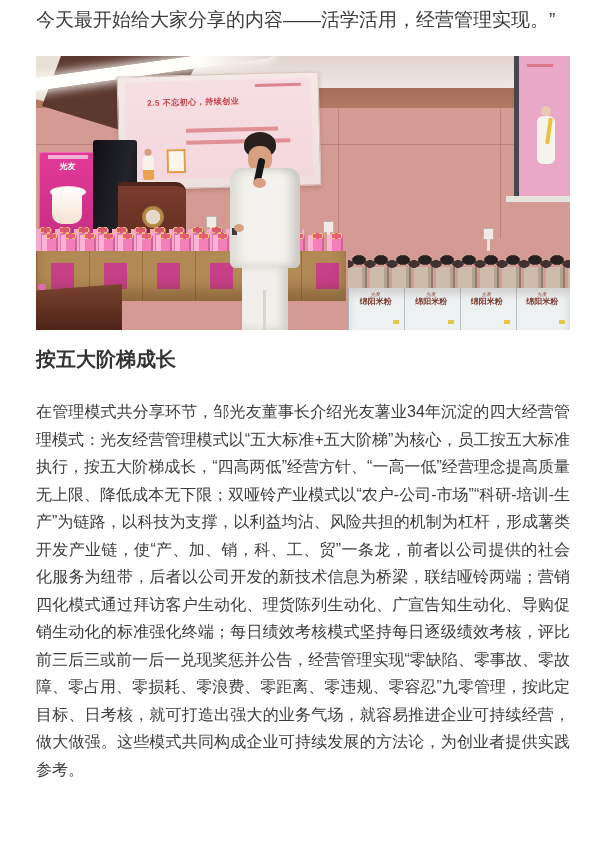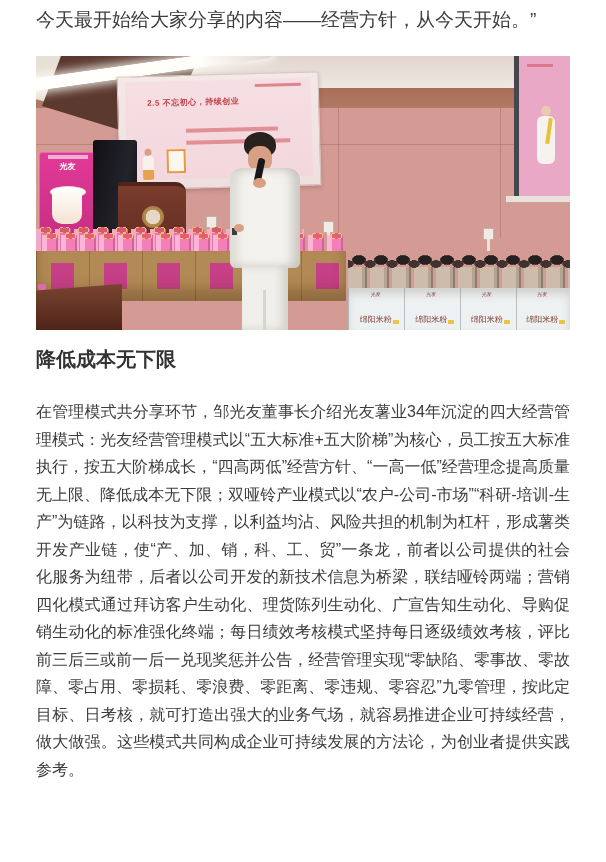--- a/index.html
+++ b/index.html
@@ -83,21 +83,21 @@
       radial-gradient(ellipse 9px 6px at 11px 7px,rgba(40,32,30,.85) 60%,rgba(0,0,0,0) 66%),
       repeating-linear-gradient(90deg,#cdbcab 0 14px,#b5a392 14px 17px,#8e7d6e 17px 19px,rgba(0,0,0,0) 19px 22px);
     background-size:22px 17px,22px 15px,22px 28px;
     background-position:0 0,11px 5px,0 15px;background-repeat:repeat-x;}
   .right-boxes{left:312px;top:232px;width:222px;height:42px;background-color:#eef1f2;
     background-image:repeating-linear-gradient(90deg,rgba(150,160,168,.6) 0 1px,rgba(0,0,0,0) 1px 56px);
     box-shadow:inset 0 6px 8px rgba(120,110,100,.25);}
   .rbox-labels{position:absolute;left:0;top:0;width:100%;height:100%;display:flex;}
   .rbox{position:relative;flex:1;text-align:center;padding-top:3px;}
   .rbox .rb-brand{position:static;display:block;font-size:5px;color:#8a4a3c;line-height:6px;}
-  .rbox .rb-label{position:static;display:block;font-size:8px;font-weight:normal;color:#7c3b30;line-height:9px;margin-top:18px;}
+  .rbox .rb-label{position:static;display:block;font-size:8px;font-weight:bold;color:#7c3b30;line-height:9px;}
   .rbox::after{content:"";position:absolute;right:5px;bottom:6px;width:6px;height:4px;background:#e8c545;}
   .front-desk{left:0;top:228px;width:86px;height:46px;background:linear-gradient(#7a4430,#4e2418);
     clip-path:polygon(0 14%,100% 0,100% 100%,0 100%);}
   .desk-item{left:2px;top:228px;width:8px;height:6px;border-radius:2px;background:#e06aae;}
   .presenter{left:194px;top:76px;width:70px;height:198px;}
   .hair{left:14px;top:0;width:32px;height:26px;border-radius:50% 50% 45% 45%;background:#29211e;}
   .face{left:18px;top:14px;width:24px;height:26px;border-radius:45%;background:#d7a083;}
   .jacket{left:0;top:36px;width:70px;height:100px;border-radius:12px 12px 6px 6px;background:#f3f2ee;
     box-shadow:inset -8px 0 10px rgba(186,184,176,.7),inset 8px 0 10px rgba(200,198,190,.5);}
   .mic{left:26px;top:26px;width:7px;height:26px;border-radius:3px;background:#17171a;transform:rotate(12deg);}
@@ -106,21 +106,21 @@
   .clicker-hand{left:4px;top:92px;width:10px;height:8px;border-radius:50%;background:#d7a083;}
   .pants{left:12px;top:134px;width:46px;height:64px;background:#f0efeb;
     box-shadow:inset -6px 0 8px rgba(190,188,180,.6);}
   .leg-gap{left:33px;top:158px;width:3px;height:40px;background:#d8d5cf;}
 </style>
 </head>
 <body>
 
 <div class="page">
 
-  <p class="intro">今天最开始给大家分享的内容——经营方针，从今天开始。”</p>
+  <p class="intro">今天最开始给大家分享的内容——活学活用，经营管理实现。”</p>
 
   <figure class="photo">
     <div class="wall"></div>
     <div class="baseboard"></div>
     <div class="stage-floor"></div>
     <div class="front-floor"></div>
     <div class="ceiling-light"></div>
     <div class="ceiling-dark"></div>
     <div class="light-strip"></div>
 
@@ -198,17 +198,17 @@
       <div class="jacket"></div>
       <div class="mic"></div>
       <div class="mic-hand"></div>
       <div class="clicker"></div>
       <div class="clicker-hand"></div>
       <div class="pants"></div>
       <div class="leg-gap"></div>
     </div>
   </figure>
 
-  <h2 class="heading">降低成本无下限</h2>
+  <h2 class="heading">按五大阶梯成长</h2>
 
   <p class="bodytext">在管理模式共分享环节，邹光友董事长介绍光友薯业34年沉淀的四大经营管理模式：光友经营管理模式以“五大标准+五大阶梯”为核心，员工按五大标准执行，按五大阶梯成长，“四高两低”经营方针、“一高一低”经营理念提高质量无上限、降低成本无下限；双哑铃产业模式以“农户-公司-市场”“科研-培训-生产”为链路，以科技为支撑，以利益均沾、风险共担的机制为杠杆，形成薯类开发产业链，使“产、加、销，科、工、贸”一条龙，前者以公司提供的社会化服务为纽带，后者以公司开发的新技术信息为桥梁，联结哑铃两端；营销四化模式通过拜访客户生动化、理货陈列生动化、广宣告知生动化、导购促销生动化的标准强化终端；每日绩效考核模式坚持每日逐级绩效考核，评比前三后三或前一后一兑现奖惩并公告，经营管理实现“零缺陷、零事故、零故障、零占用、零损耗、零浪费、零距离、零违规、零容忍”九零管理，按此定目标、日考核，就可打造出强大的业务气场，就容易推进企业可持续经营，做大做强。这些模式共同构成企业可持续发展的方法论，为创业者提供实践参考。</p>
 
 </div>
 
 </body></html>

